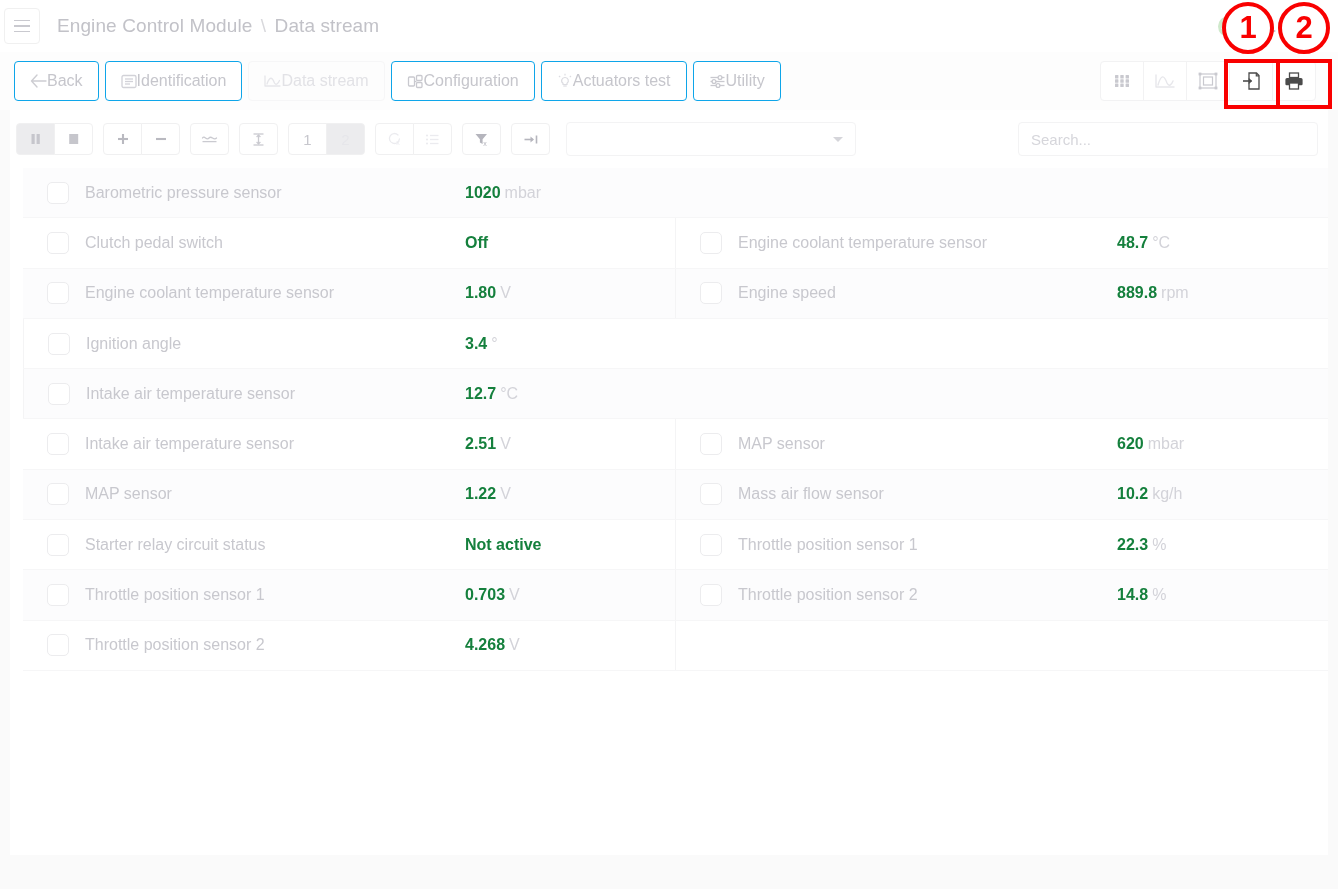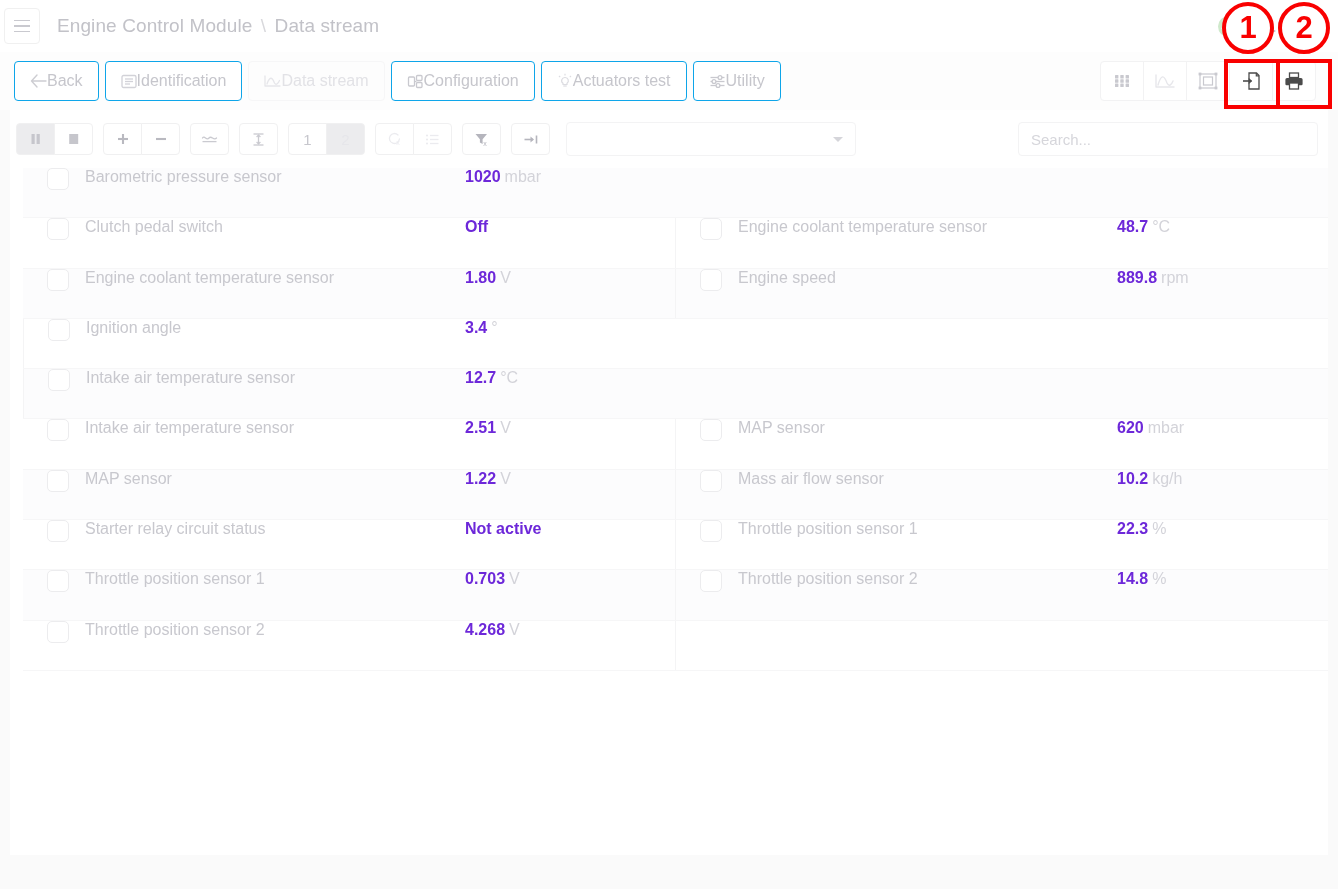--- a/index.html
+++ b/index.html
@@ -226,20 +226,21 @@
   }
   .trow {
     display: flex;
     height: 49.3px;
     border-bottom: 1px solid #f6f6f7;
   }
   .trow:nth-child(odd) { background: #fcfcfd; }
   .cell {
     width: 652px;
     display: flex;
+    align-items: center;
     box-sizing: border-box;
     padding-left: 24px;
     flex: none;
   }
   .cell.right-col { border-left: 1px solid #f4f4f5; }
   .cell.empty { border-left: 1px solid #f4f4f5; }
   .cbox {
     width: 20px; height: 20px;
     border: 1px solid #ececee;
     border-radius: 5px;
@@ -255,21 +256,21 @@
     overflow: hidden;
   }
   .pval {
     margin-left: auto;
     padding-right: 0;
     width: 210px;
     text-align: left;
     font-size: 16px;
     white-space: nowrap;
   }
-  .pval .num { color: #6d28d9; font-weight: bold; }
+  .pval .num { color: #15803d; font-weight: bold; }
   .pval .unit { color: #d3d3d9; margin-left: 4px; }
 
   
   .anno-box {
     position: absolute;
     border: 4px solid #f90000;
     box-sizing: border-box;
     pointer-events: none;
     z-index: 40;
   }

